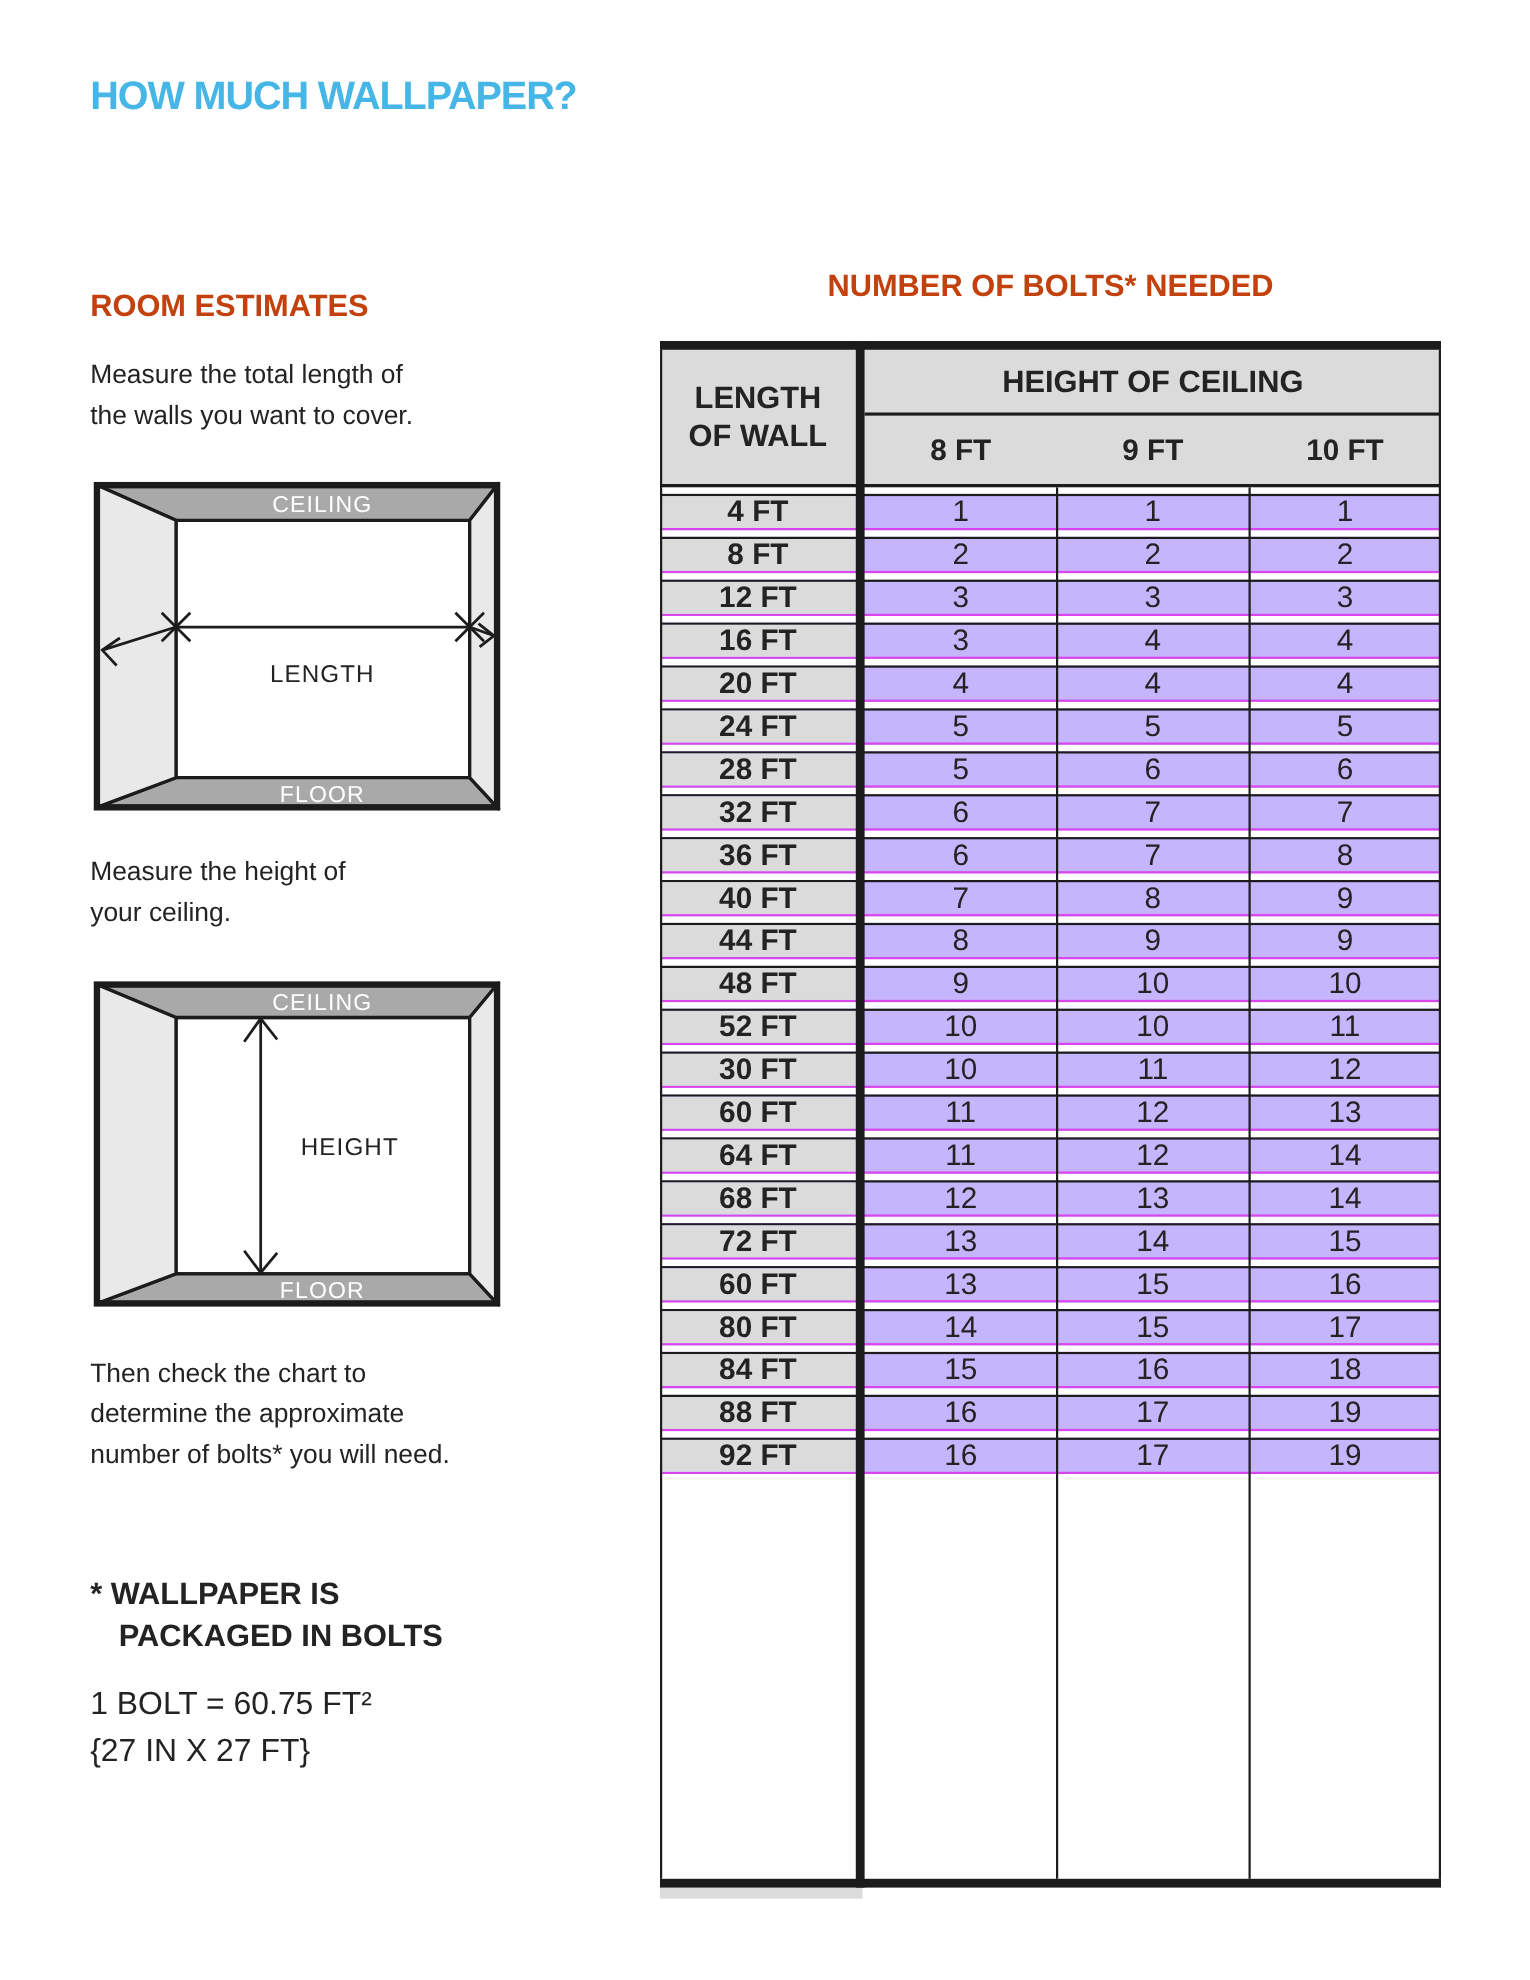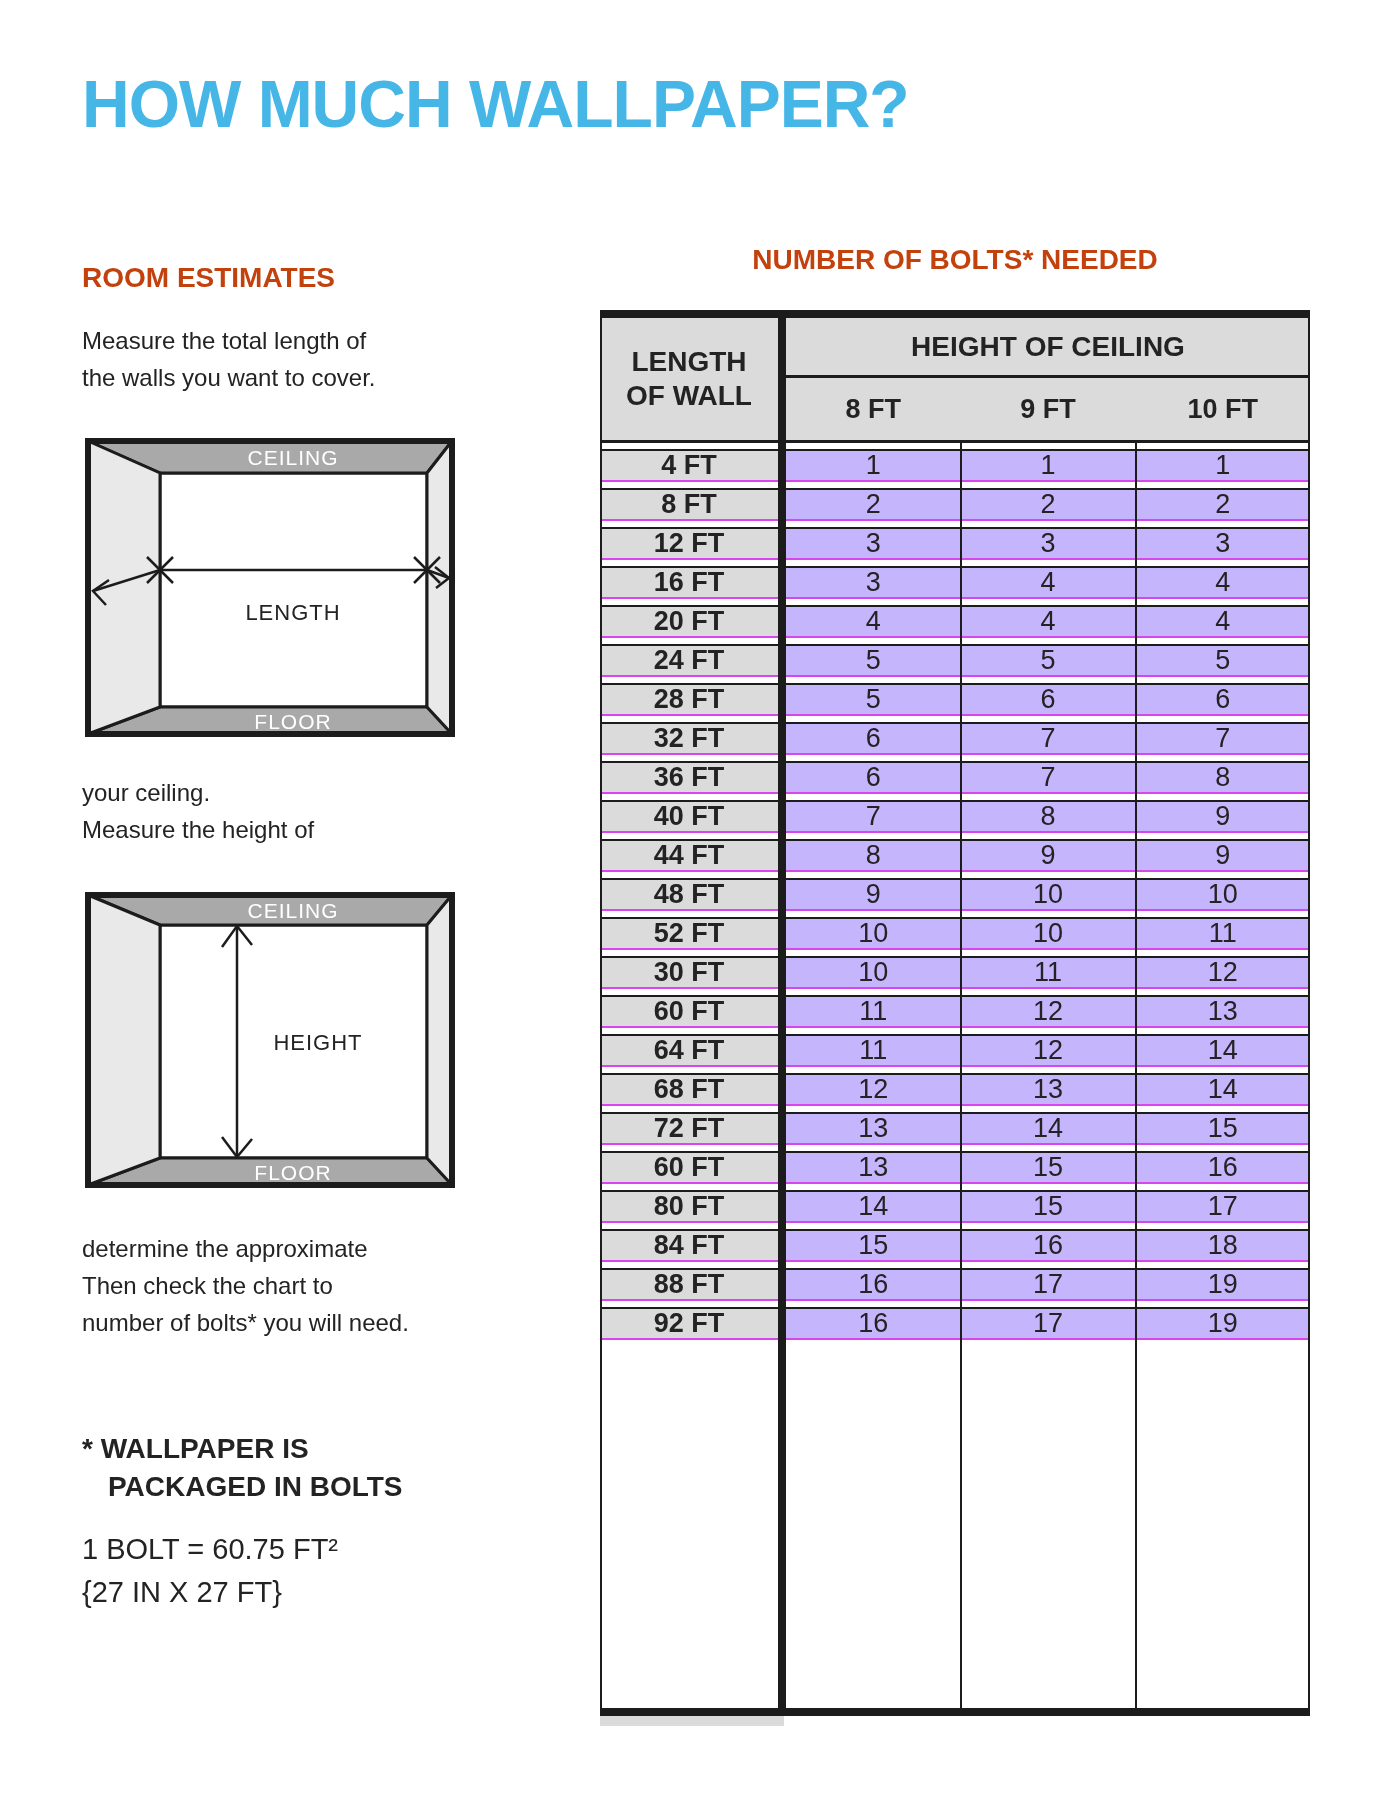--- a/index.html
+++ b/index.html
@@ -2,21 +2,21 @@
 <html><head>
 <meta charset="utf-8">
 <style>
   html,body{margin:0;padding:0;background:#ffffff;}
   .page{
     position:relative;width:1391px;height:1800px;background:#ffffff;overflow:hidden;
     font-family:"Liberation Sans",sans-serif;color:#232323;
   }
   .abs{position:absolute;}
   .page-title{
-    left:82px;top:66px;font-size:66px;font-weight:bold;letter-spacing:-1px;color:#46b6e7;
+    left:82px;top:66px;font-size:36px;font-weight:bold;letter-spacing:-1px;color:#46b6e7;
   }
   .section-heading{
     font-size:28px;font-weight:bold;color:#c2410c;letter-spacing:0;
   }
   .h-room{left:82px;top:262px;}
   .h-bolts{left:600px;top:244px;width:710px;text-align:center;}
   .para{font-size:24px;line-height:37px;color:#232323;}
   .p1{left:82px;top:322px;}
   .p2{left:82px;top:774px;}
   .p3{left:82px;top:1230px;}
@@ -99,44 +99,44 @@
       <polyline points="350,129 364,140 351,150"></polyline>
       <line x1="329" y1="119" x2="355" y2="145"></line>
         <line x1="329" y1="145" x2="355" y2="119"></line>
     </g>
     <text class="dg-label" x="208" y="27" text-anchor="middle" font-size="21" letter-spacing="1" fill="#ffffff">CEILING</text>
     <text class="dg-label" x="208" y="291" text-anchor="middle" font-size="21" letter-spacing="1" fill="#ffffff">FLOOR</text>
     <text class="dg-label" x="208" y="182" text-anchor="middle" font-size="22" letter-spacing="1" fill="#232323">LENGTH</text>
   </svg>
 
   <div class="abs para p2">
+    <div>Measure the height of</div>
     <div>your ceiling.</div>
-    <div>Measure the height of</div>
   </div>
 
   <svg class="abs diagram2" width="370" height="296" viewBox="0 0 370 296">
     <rect x="75" y="33" width="267" height="233" fill="#ffffff" stroke="#1c1c1c" stroke-width="3"></rect>
     <polygon points="3,3 367,3 342,33 75,33" fill="#a9a9a9" stroke="#1c1c1c" stroke-width="3"></polygon>
     <polygon points="3,293 367,293 342,266 75,266" fill="#a9a9a9" stroke="#1c1c1c" stroke-width="3"></polygon>
     <polygon points="3,3 75,33 75,266 3,293" fill="#e9e9e9" stroke="#1c1c1c" stroke-width="3"></polygon>
     <polygon points="367,3 342,33 342,266 367,293" fill="#e9e9e9" stroke="#1c1c1c" stroke-width="3"></polygon>
     <rect x="3" y="3" width="364" height="290" fill="none" stroke="#1c1c1c" stroke-width="6"></rect>
     <g stroke="#1c1c1c" stroke-width="2.5" fill="none">
       <line x1="152" y1="33" x2="152" y2="266"></line>
       <polyline points="137,55 152,34 167,53"></polyline>
       <polyline points="137,245 152,265 167,247"></polyline>
     </g>
     <text class="dg-label" x="208" y="26" text-anchor="middle" font-size="21" letter-spacing="1" fill="#ffffff">CEILING</text>
     <text class="dg-label" x="208" y="288" text-anchor="middle" font-size="21" letter-spacing="1" fill="#ffffff">FLOOR</text>
     <text class="dg-label" x="233" y="158" text-anchor="middle" font-size="22" letter-spacing="1" fill="#232323">HEIGHT</text>
   </svg>
 
   <div class="abs para p3">
+    <div>Then check the chart to</div>
     <div>determine the approximate</div>
-    <div>Then check the chart to</div>
     <div>number of bolts* you will need.</div>
   </div>
 
   <div class="abs footnote">
     <div>* WALLPAPER IS</div>
     <div class="indent">PACKAGED IN BOLTS</div>
   </div>
 
   <div class="abs boltsize">
     <div>1 BOLT = 60.75 FT²</div>

